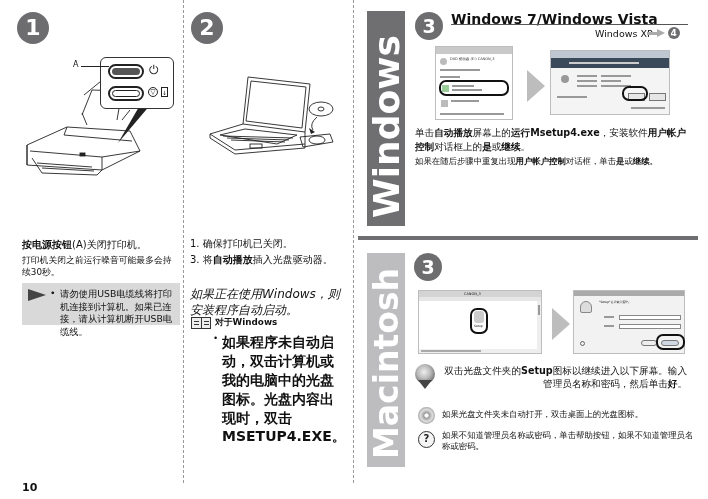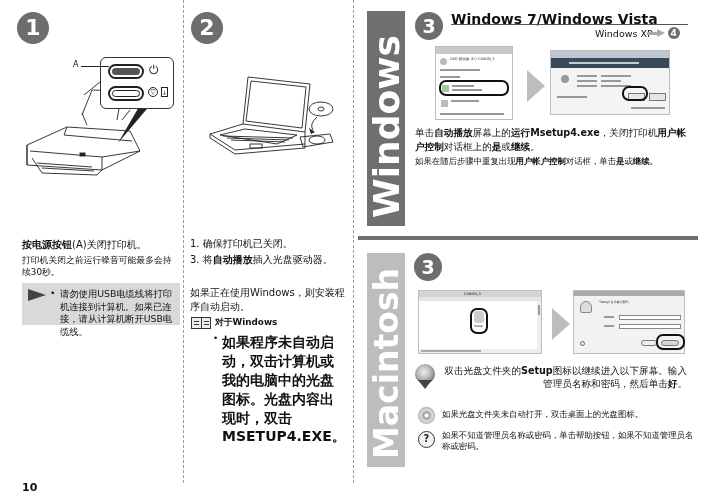--- a/index.html
+++ b/index.html
@@ -125,21 +125,21 @@
       <path d="M112 45 Q 104 52 108 58"></path>
     </g>
     <path d="M104 56 L110 60 L106 62 Z" fill="#222"></path>
   </svg>
 </div>
 
 <div class="txt" style="left:190px;top:236px;font-size:10px;line-height:15.5px;">
   <div><span>1.</span> <span>确保打印机已关闭。</span></div>
   <div><span>3.</span> <span>将</span><span class="bold">自动播放</span><span>插入光盘驱动器。</span></div>
 </div>
-<div class="txt" style="left:190px;top:286px;width:155px;font-size:10px;">如果正在使用Windows，则安装程序自动启动。</div>
+<div class="txt" style="left:190px;top:286px;width:155px;font-size:12px;font-style:italic;">如果正在使用Windows，则安装程序自动启动。</div>
 
 <div style="position:absolute;left:191px;top:317px;width:20px;height:12px;border:1px solid #333;background:#eee;">
   <div style="position:absolute;left:9px;top:0;width:1px;height:10px;background:#333;"></div>
   <div style="position:absolute;left:2px;top:3px;width:5px;height:1px;background:#333;"></div>
   <div style="position:absolute;left:2px;top:6px;width:5px;height:1px;background:#333;"></div>
   <div style="position:absolute;left:12px;top:3px;width:5px;height:1px;background:#333;"></div>
   <div style="position:absolute;left:12px;top:6px;width:5px;height:1px;background:#333;"></div>
 </div>
 <div class="txt bold" style="left:215px;top:317px;font-size:8.8px;">对于Windows</div>
 <div class="txt" style="left:213px;top:333px;font-size:8.8px;">•</div>
@@ -193,21 +193,21 @@
   <div class="line" style="left:26px;top:34px;width:20px;"></div>
   <div class="line" style="left:50px;top:34px;width:30px;"></div>
   <div class="line" style="left:6px;top:45px;width:30px;"></div>
   <div style="position:absolute;left:77px;top:42px;width:17px;height:8px;border:1px solid #777;background:#e6e6e6;"></div>
   <div style="position:absolute;left:98px;top:42px;width:17px;height:8px;border:1px solid #777;background:#e6e6e6;"></div>
   <div class="line" style="left:80px;top:56px;width:34px;"></div>
 </div>
 <div class="oval" style="left:622px;top:86px;width:26px;height:15px;"></div>
 
 <div class="txt" style="left:415px;top:126px;width:280px;font-size:9.6px;line-height:1.45;">
-  <span>单击</span><span class="bold">自动播放</span><span>屏幕上的</span><span class="bold">运行Msetup4.exe</span><span>，关闭打印机</span><span class="bold">用户帐户控制</span><span>对话框上的</span><span class="bold">是</span><span>或</span><span class="bold">继续</span><span>。</span>
+  <span>单击</span><span class="bold">自动播放</span><span>屏幕上的</span><span class="bold">运行Msetup4.exe</span><span>，安装软件</span><span class="bold">用户帐户控制</span><span>对话框上的</span><span class="bold">是</span><span>或</span><span class="bold">继续</span><span>。</span>
 </div>
 <div class="txt" style="left:415px;top:156px;width:285px;font-size:8.4px;">
   <span>如果在随后步骤中重复出现</span><span class="bold">用户帐户控制</span><span>对话框，单击</span><span class="bold">是</span><span>或</span><span class="bold">继续</span><span>。</span>
 </div>
 
 <div class="hbar" style="left:358px;top:236px;width:340px;height:4px;"></div>
 
 <div class="side-label" style="left:367px;top:253px;width:38px;height:214px;background:#bdbdbf;">
   <div class="vt" style="font-size:33px;transform:rotate(-90deg) translateY(50%);color:#fff;">Macintosh</div>
 </div>

